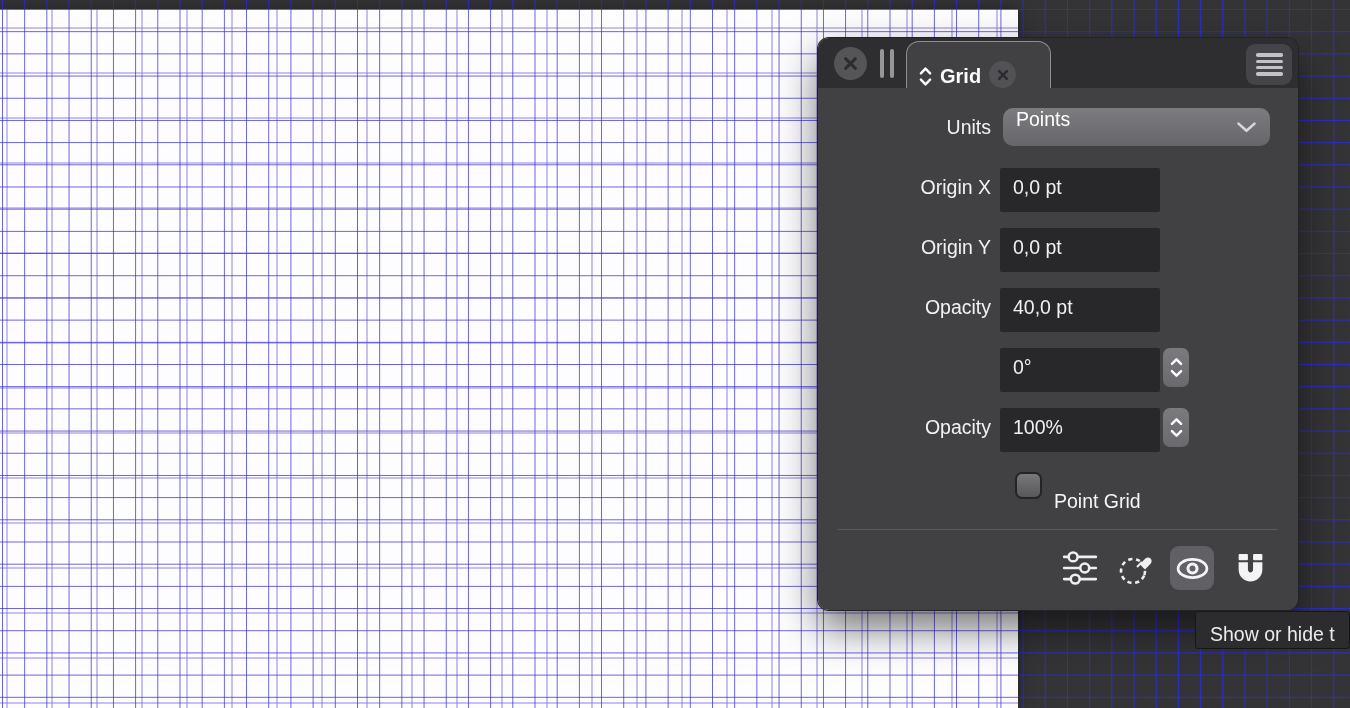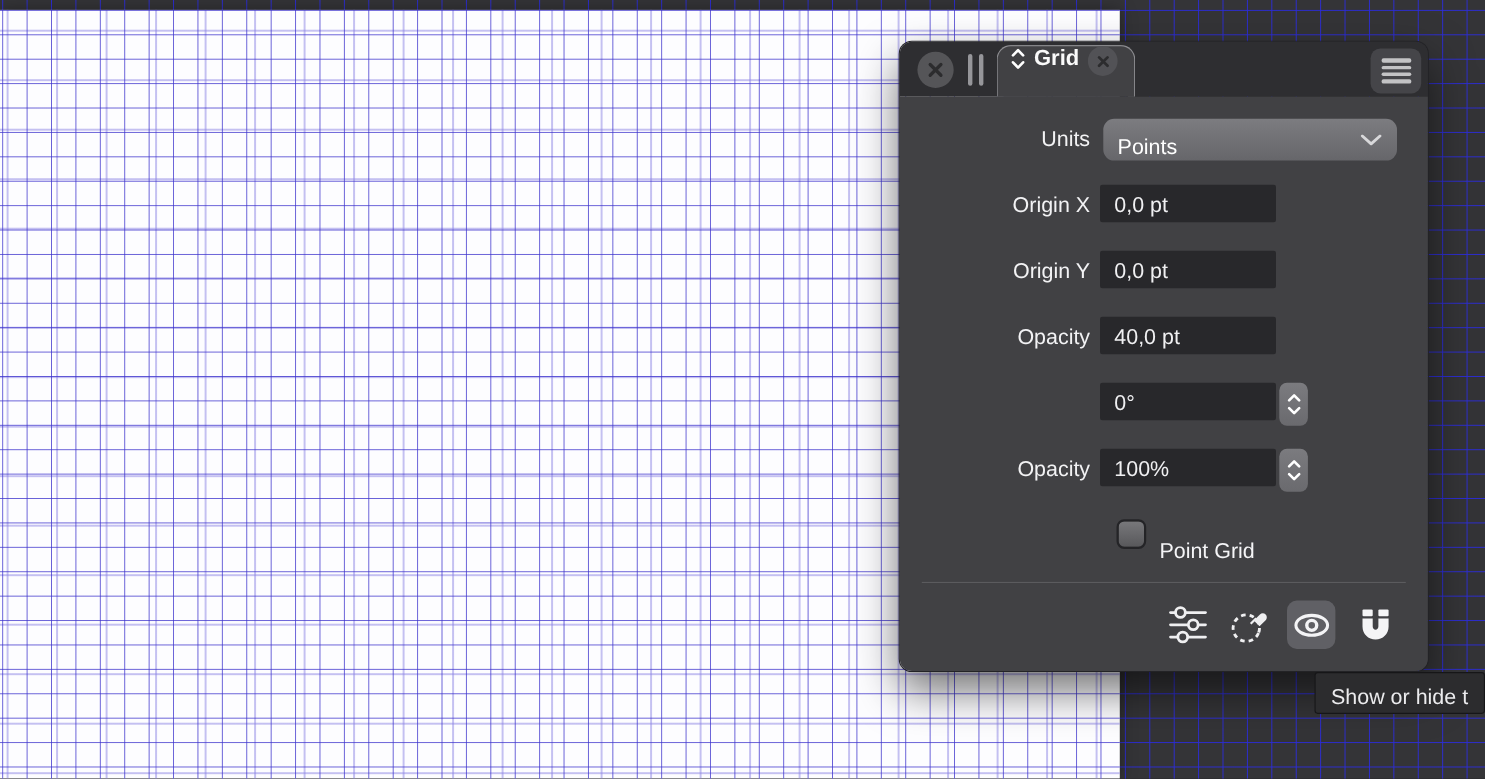--- a/index.html
+++ b/index.html
@@ -40,41 +40,41 @@
     background:#414144;border-radius:0 0 11px 11px;
   }
   .circle-btn{
     position:absolute;border-radius:50%;background:#555558;
     display:flex;align-items:center;justify-content:center;cursor:pointer;
   }
   .circle-btn.big{left:16px;top:9px;width:33px;height:33px;}
   .drag{position:absolute;left:62px;top:11px;width:16px;height:29px;display:flex;gap:6px;}
   .drag i{display:block;width:4px;height:29px;background:#96969a;border-radius:2px;}
   .tab{
-    position:absolute;left:88px;top:3px;width:126px;height:47px;
+    position:absolute;left:88px;top:3px;width:145px;height:47px;
     background:#414144;border:1px solid #8e8e92;border-bottom:none;
     border-radius:13px 13px 0 0;
-    display:flex;align-items:flex-start;padding:0 8px 0 11px;
+    display:flex;align-items:flex-end;padding:0 8px 0 11px;
   }
   .tab-title{flex:0 0 auto;color:#fafafa;font-size:20px;font-weight:bold;margin:0 8px 0 7px;}
   .circle-btn.small{position:static;width:27px;height:27px;background:#525256;}
   .menu-btn{
     position:absolute;left:428px;top:6px;width:46px;height:41px;border-radius:9px;
     background:#454549;display:flex;flex-direction:column;align-items:center;justify-content:center;gap:3px;cursor:pointer;
   }
   .menu-btn i{display:block;width:27px;height:3.4px;border-radius:1.7px;background:#c3c3c5;}
   
   .row{position:absolute;left:0;width:100%;height:38px;}
   .lbl{position:absolute;left:0;top:0;width:173px;height:38px;line-height:38px;
        text-align:right;color:#f2f2f4;font-size:19.5px;}
-  .field{position:absolute;left:182px;top:0;width:160px;height:34px;background:#28282b;
+  .field{position:absolute;left:182px;top:0;width:160px;height:44px;background:#28282b;
          border-radius:2px;color:#f0f0f2;font-size:19.5px;line-height:38px;padding-left:13px;}
   .dropdown{position:absolute;left:185px;top:0;width:267px;height:38px;border-radius:10px;
             background:linear-gradient(180deg,#7c7c80,#66666a);
-            display:flex;align-items:flex-end;padding-left:13px;cursor:pointer;color:#ffffff;font-size:19.5px;}
+            display:flex;align-items:flex-start;padding-left:13px;cursor:pointer;color:#ffffff;font-size:19.5px;}
   .dd-chev{position:absolute;right:13px;top:14px;}
   .stepper{position:absolute;left:345px;top:0;width:26px;height:39px;border-radius:7px;
            background:linear-gradient(180deg,#7b7b7f,#6a6a6e);
            display:flex;align-items:center;justify-content:center;cursor:pointer;}
   .checkbox{position:absolute;left:197px;top:0;width:27px;height:27px;border-radius:7px;
             background:linear-gradient(180deg,#78787b,#58585b);
             border:2.5px solid #242427;cursor:pointer;}
   .cb-label{position:absolute;left:236px;top:16px;height:27px;line-height:27px;color:#f5f5f7;font-size:19.5px;}
   .divider{position:absolute;left:20px;right:20px;top:441px;height:1px;background:#5b5b5e;}
   .icon-btn{position:absolute;top:458px;width:44px;height:44px;background:none;border:0;padding:0;

